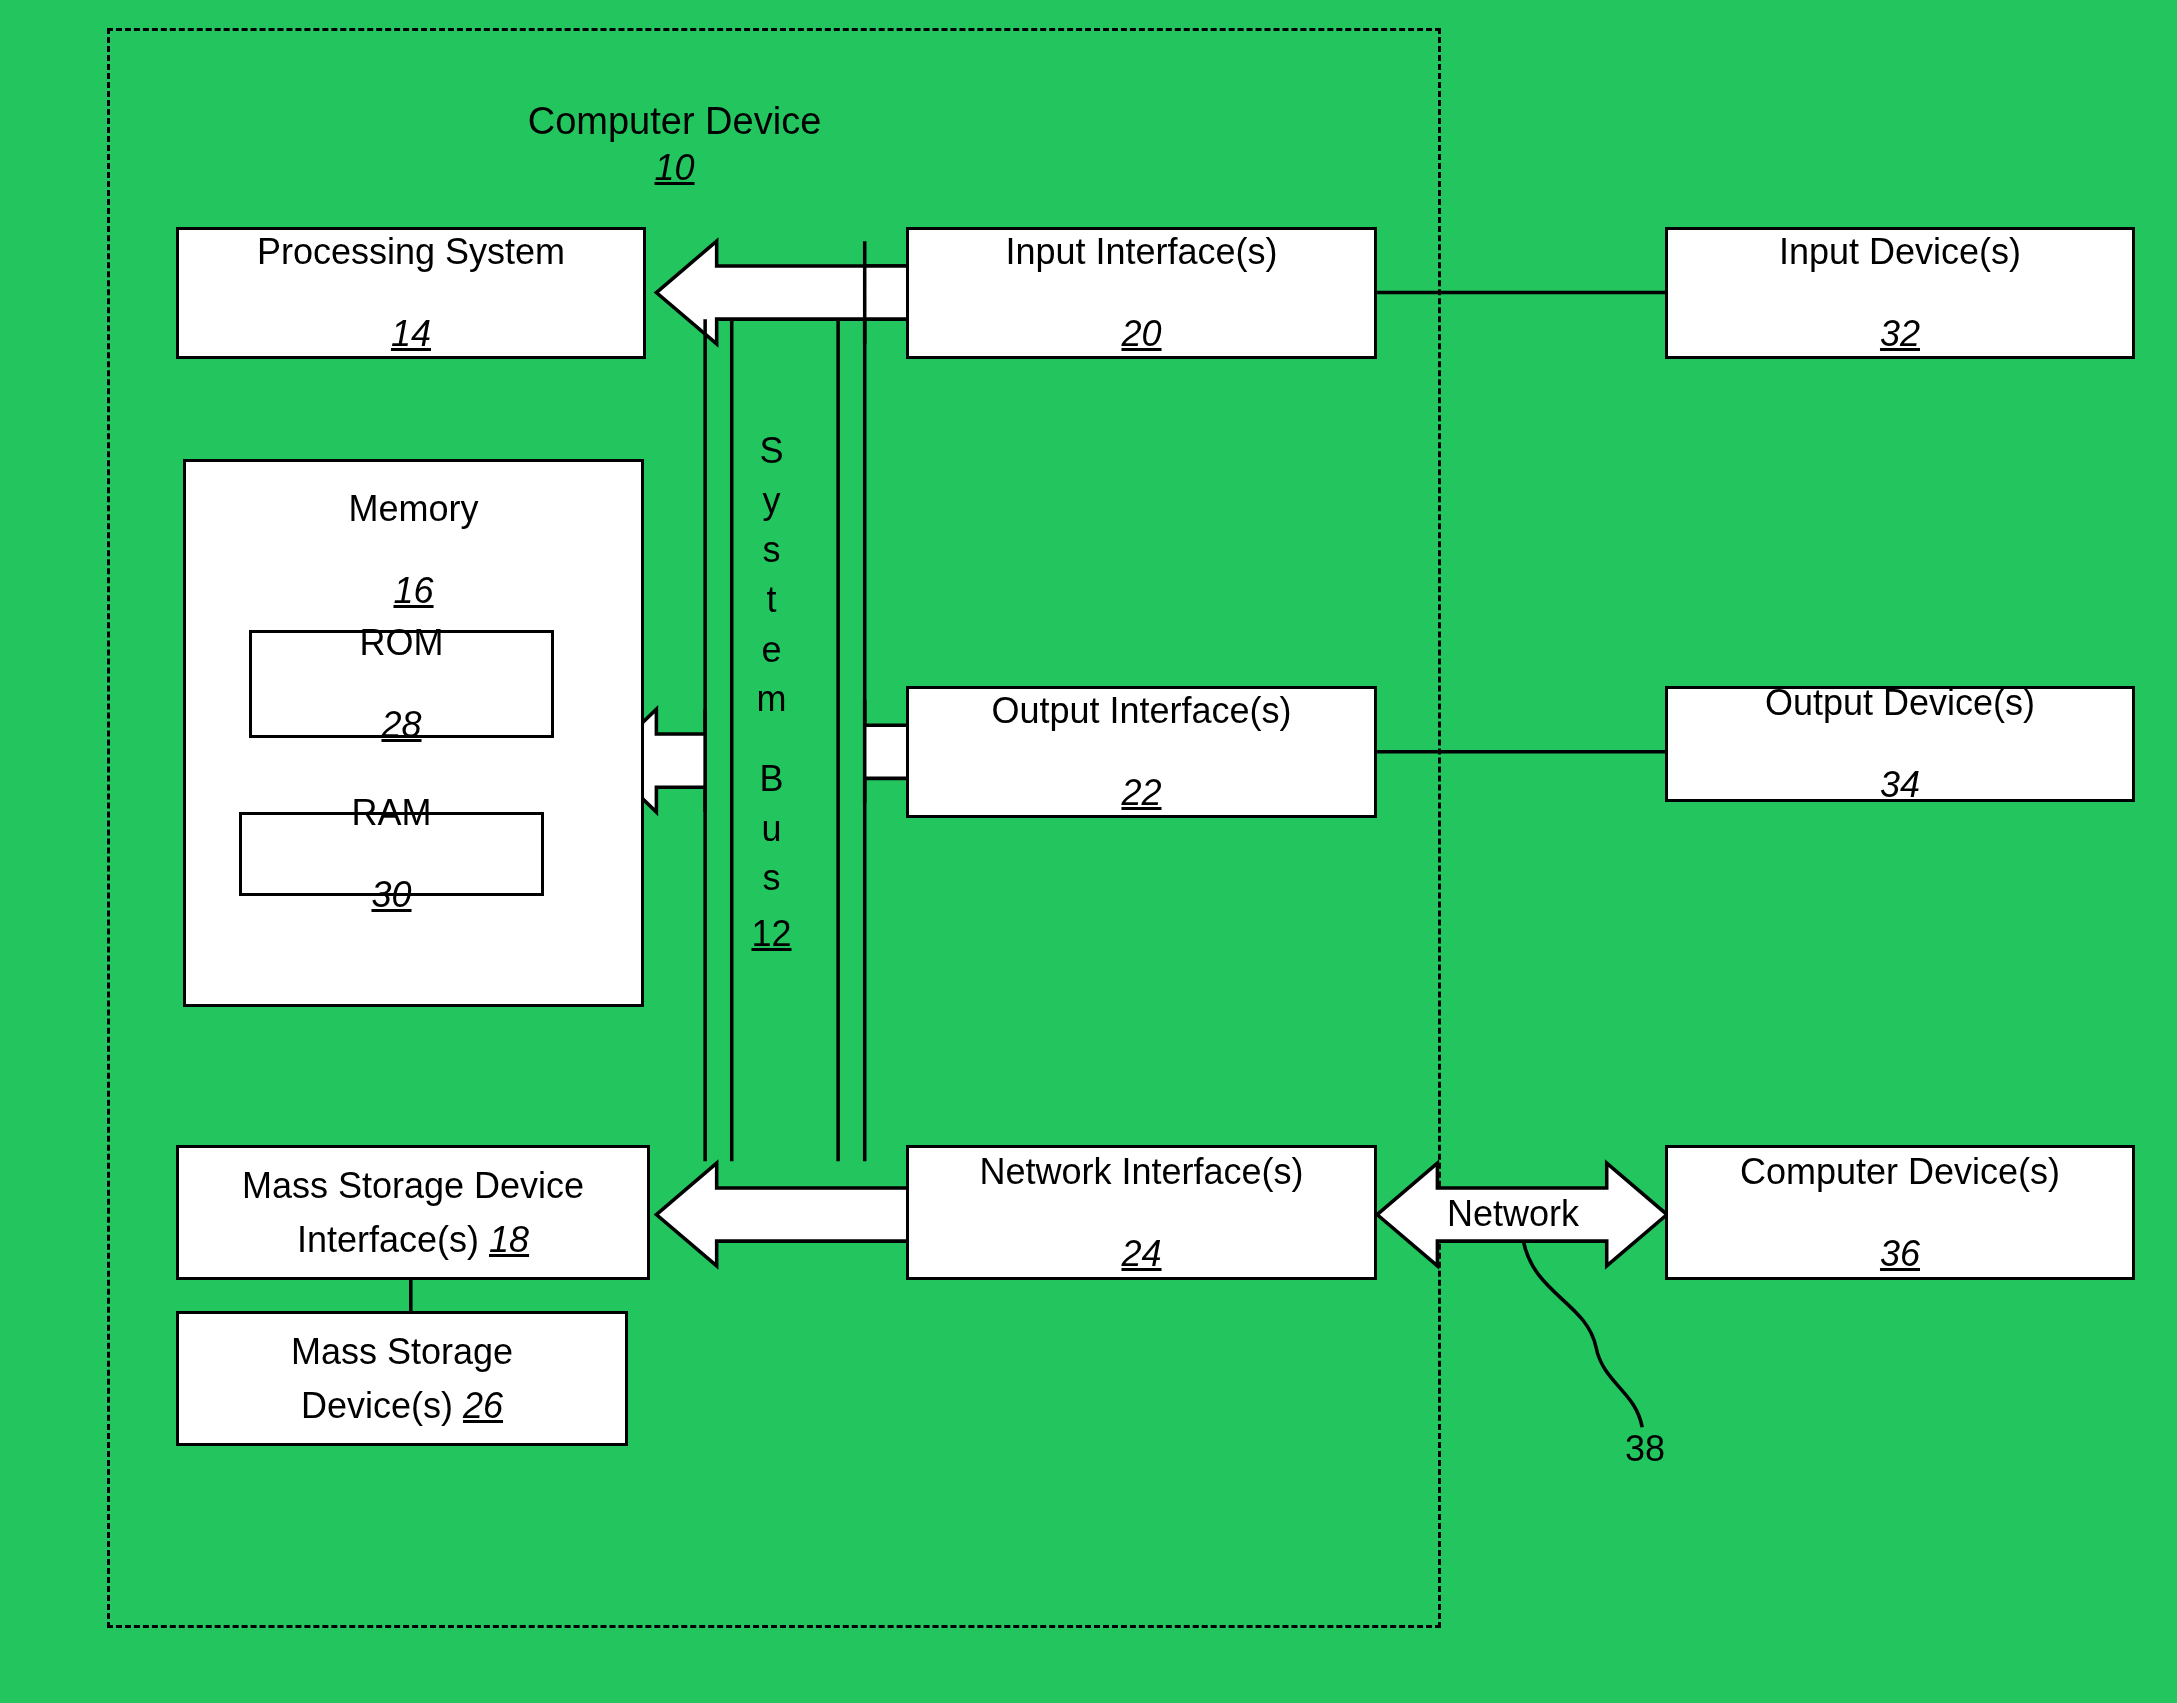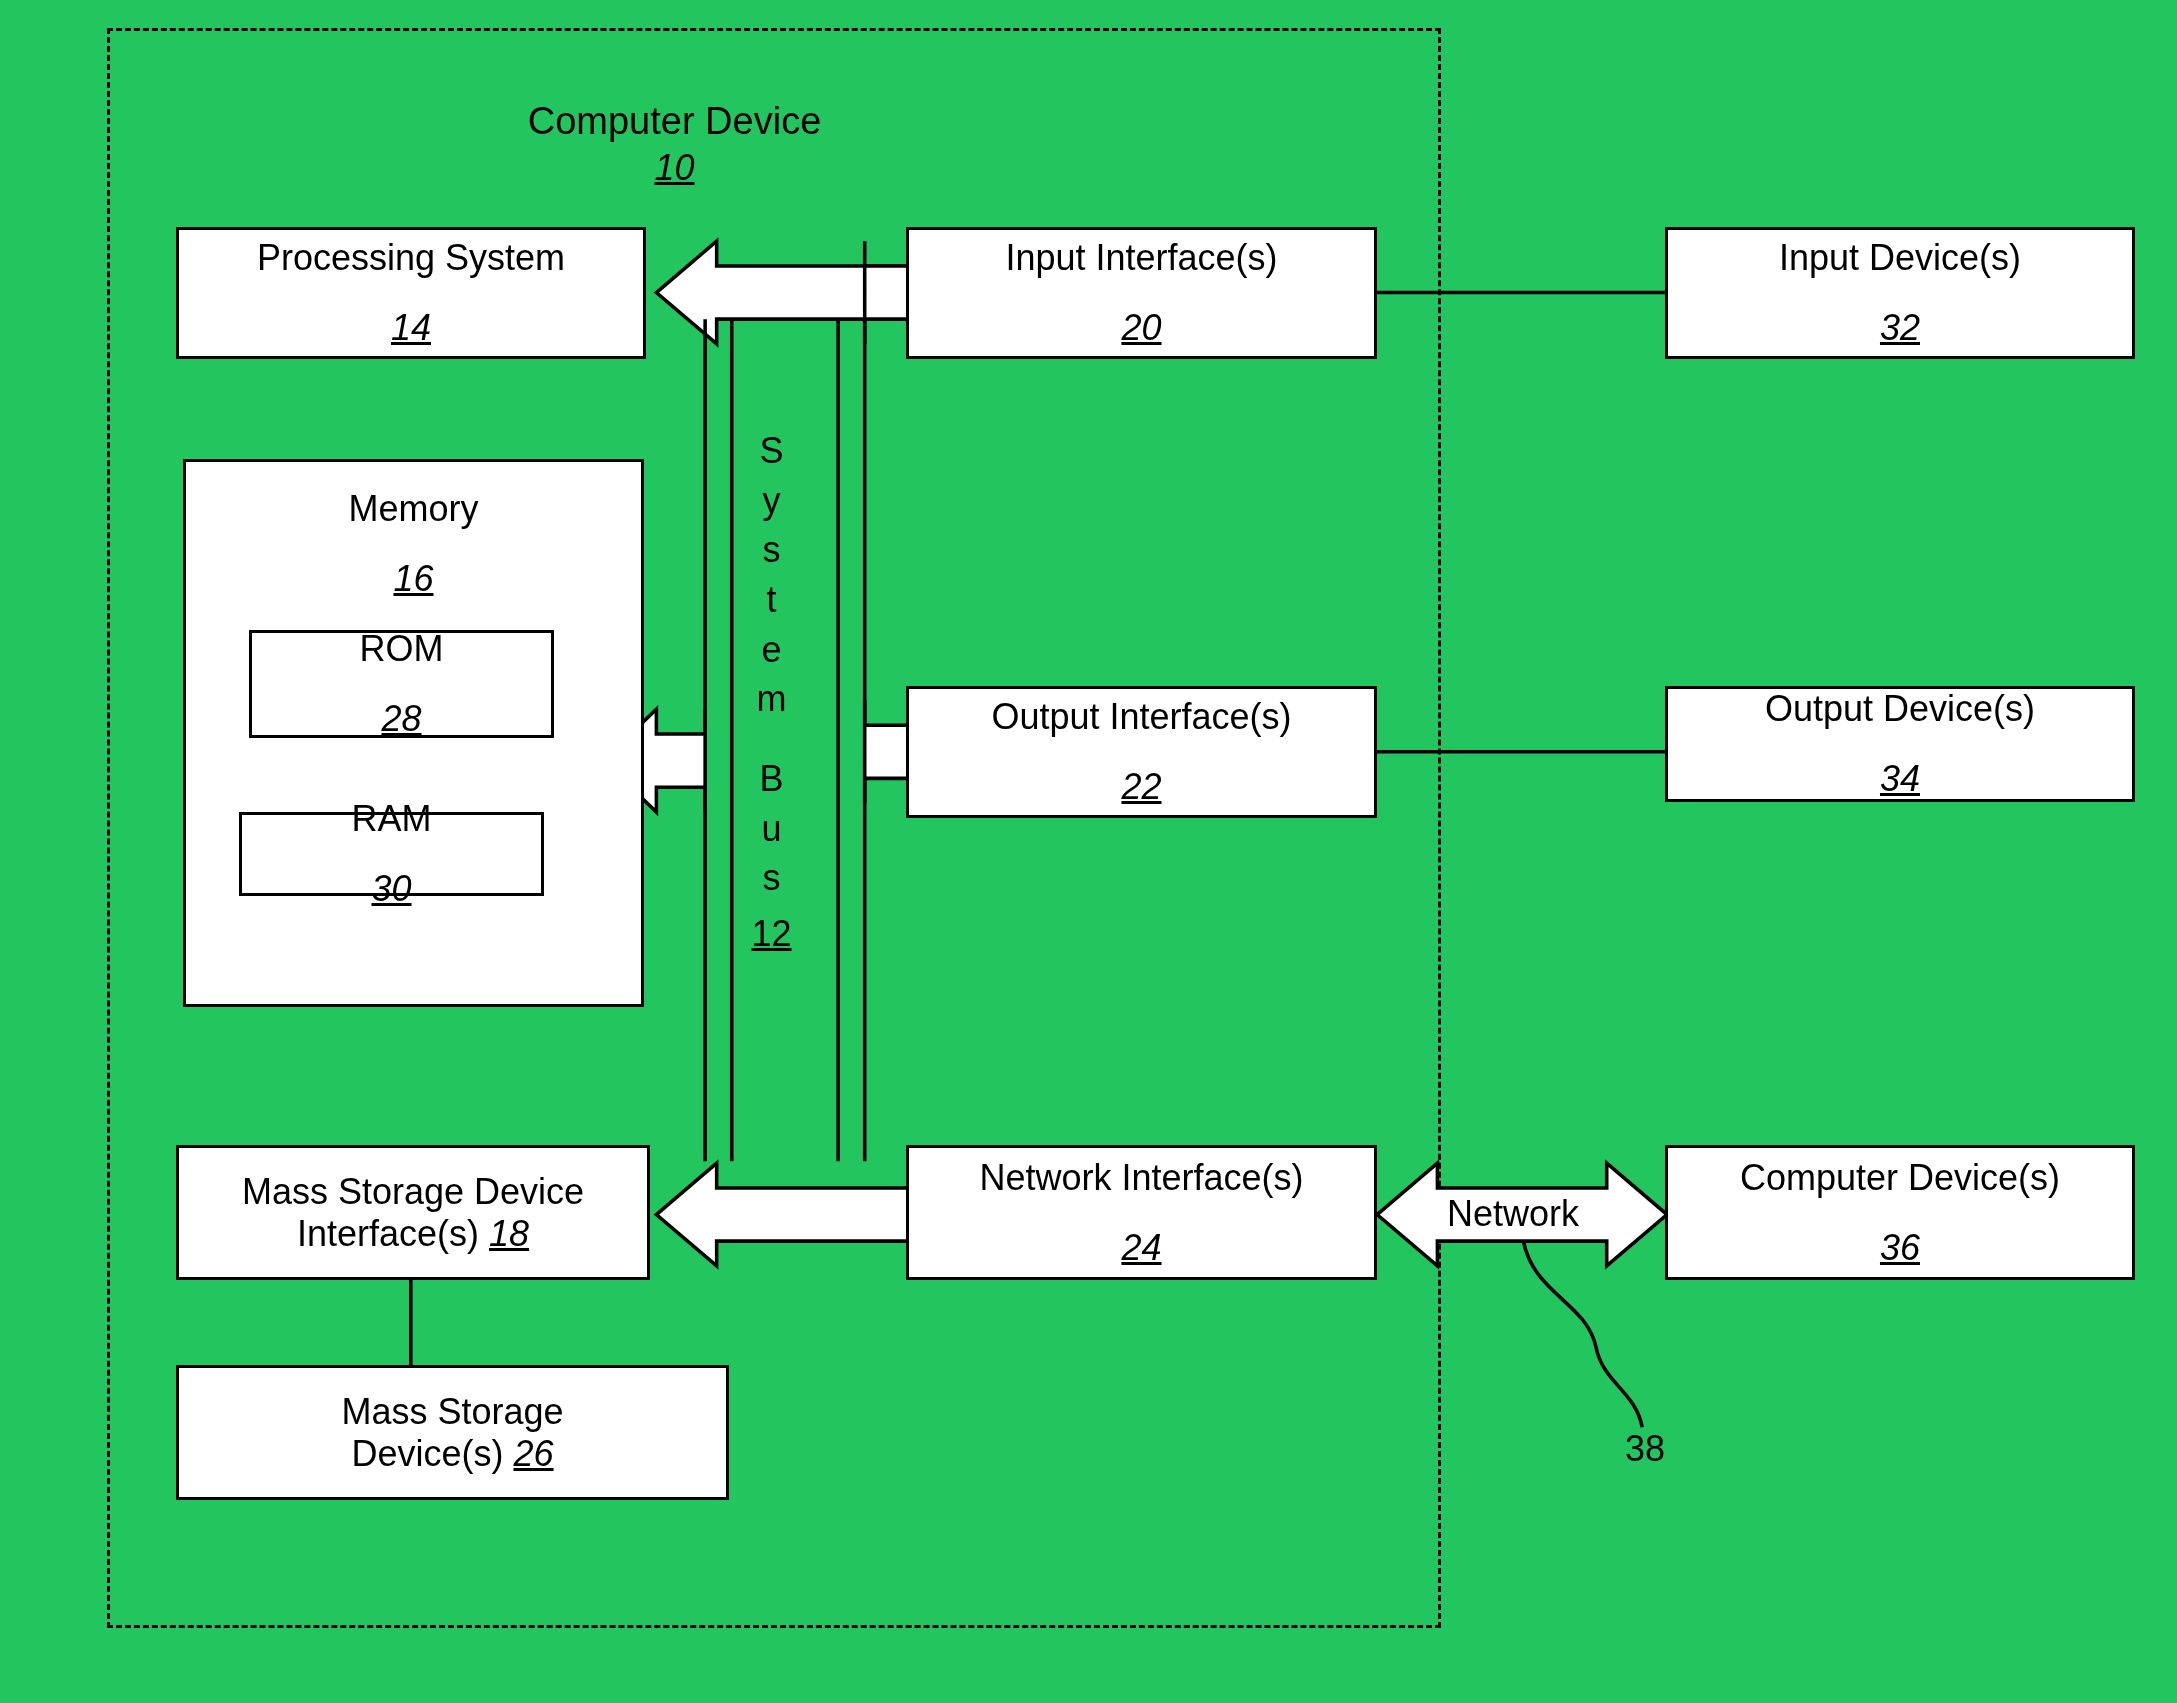--- a/index.html
+++ b/index.html
@@ -33,20 +33,21 @@
     position: absolute;
     border: 3.5px solid #000000;
     background: #ffffff;
     box-sizing: border-box;
     display: flex;
     flex-direction: column;
     align-items: center;
     justify-content: center;
     text-align: right;
     line-height: 1.16;
+    gap: 12px;
   }
   .box .ttl {
     font-size: 36px;
     white-space: nowrap;
   }
   .ref {
     font-style: italic;
     text-decoration: underline;
     font-size: 36px;
     margin-top: 28px;
@@ -173,21 +174,21 @@
       <span class="ttl">RAM</span>
       <span class="ref">30</span>
     </div>
   </div>
 
   <div class="box" style="left:176px; top:1145px; width:474px; height:135px;">
     <span class="ttl">Mass Storage Device</span>
     <span class="ttl"><span>Interface(s)</span> <span class="inlineref">18</span></span>
   </div>
 
-  <div class="box" style="left:176px; top:1365px; width:553px; height:135px;">
+  <div class="box" style="left:176px; top:1311px; width:452px; height:135px;">
     <span class="ttl">Mass Storage</span>
     <span class="ttl"><span>Device(s)</span> <span class="inlineref">26</span></span>
   </div>
 
   <div class="buslabel" style="left:745px; top:426px;">
     <span>S</span><br>
     <span>y</span><br>
     <span>s</span><br>
     <span>t</span><br>
     <span>e</span><br>

